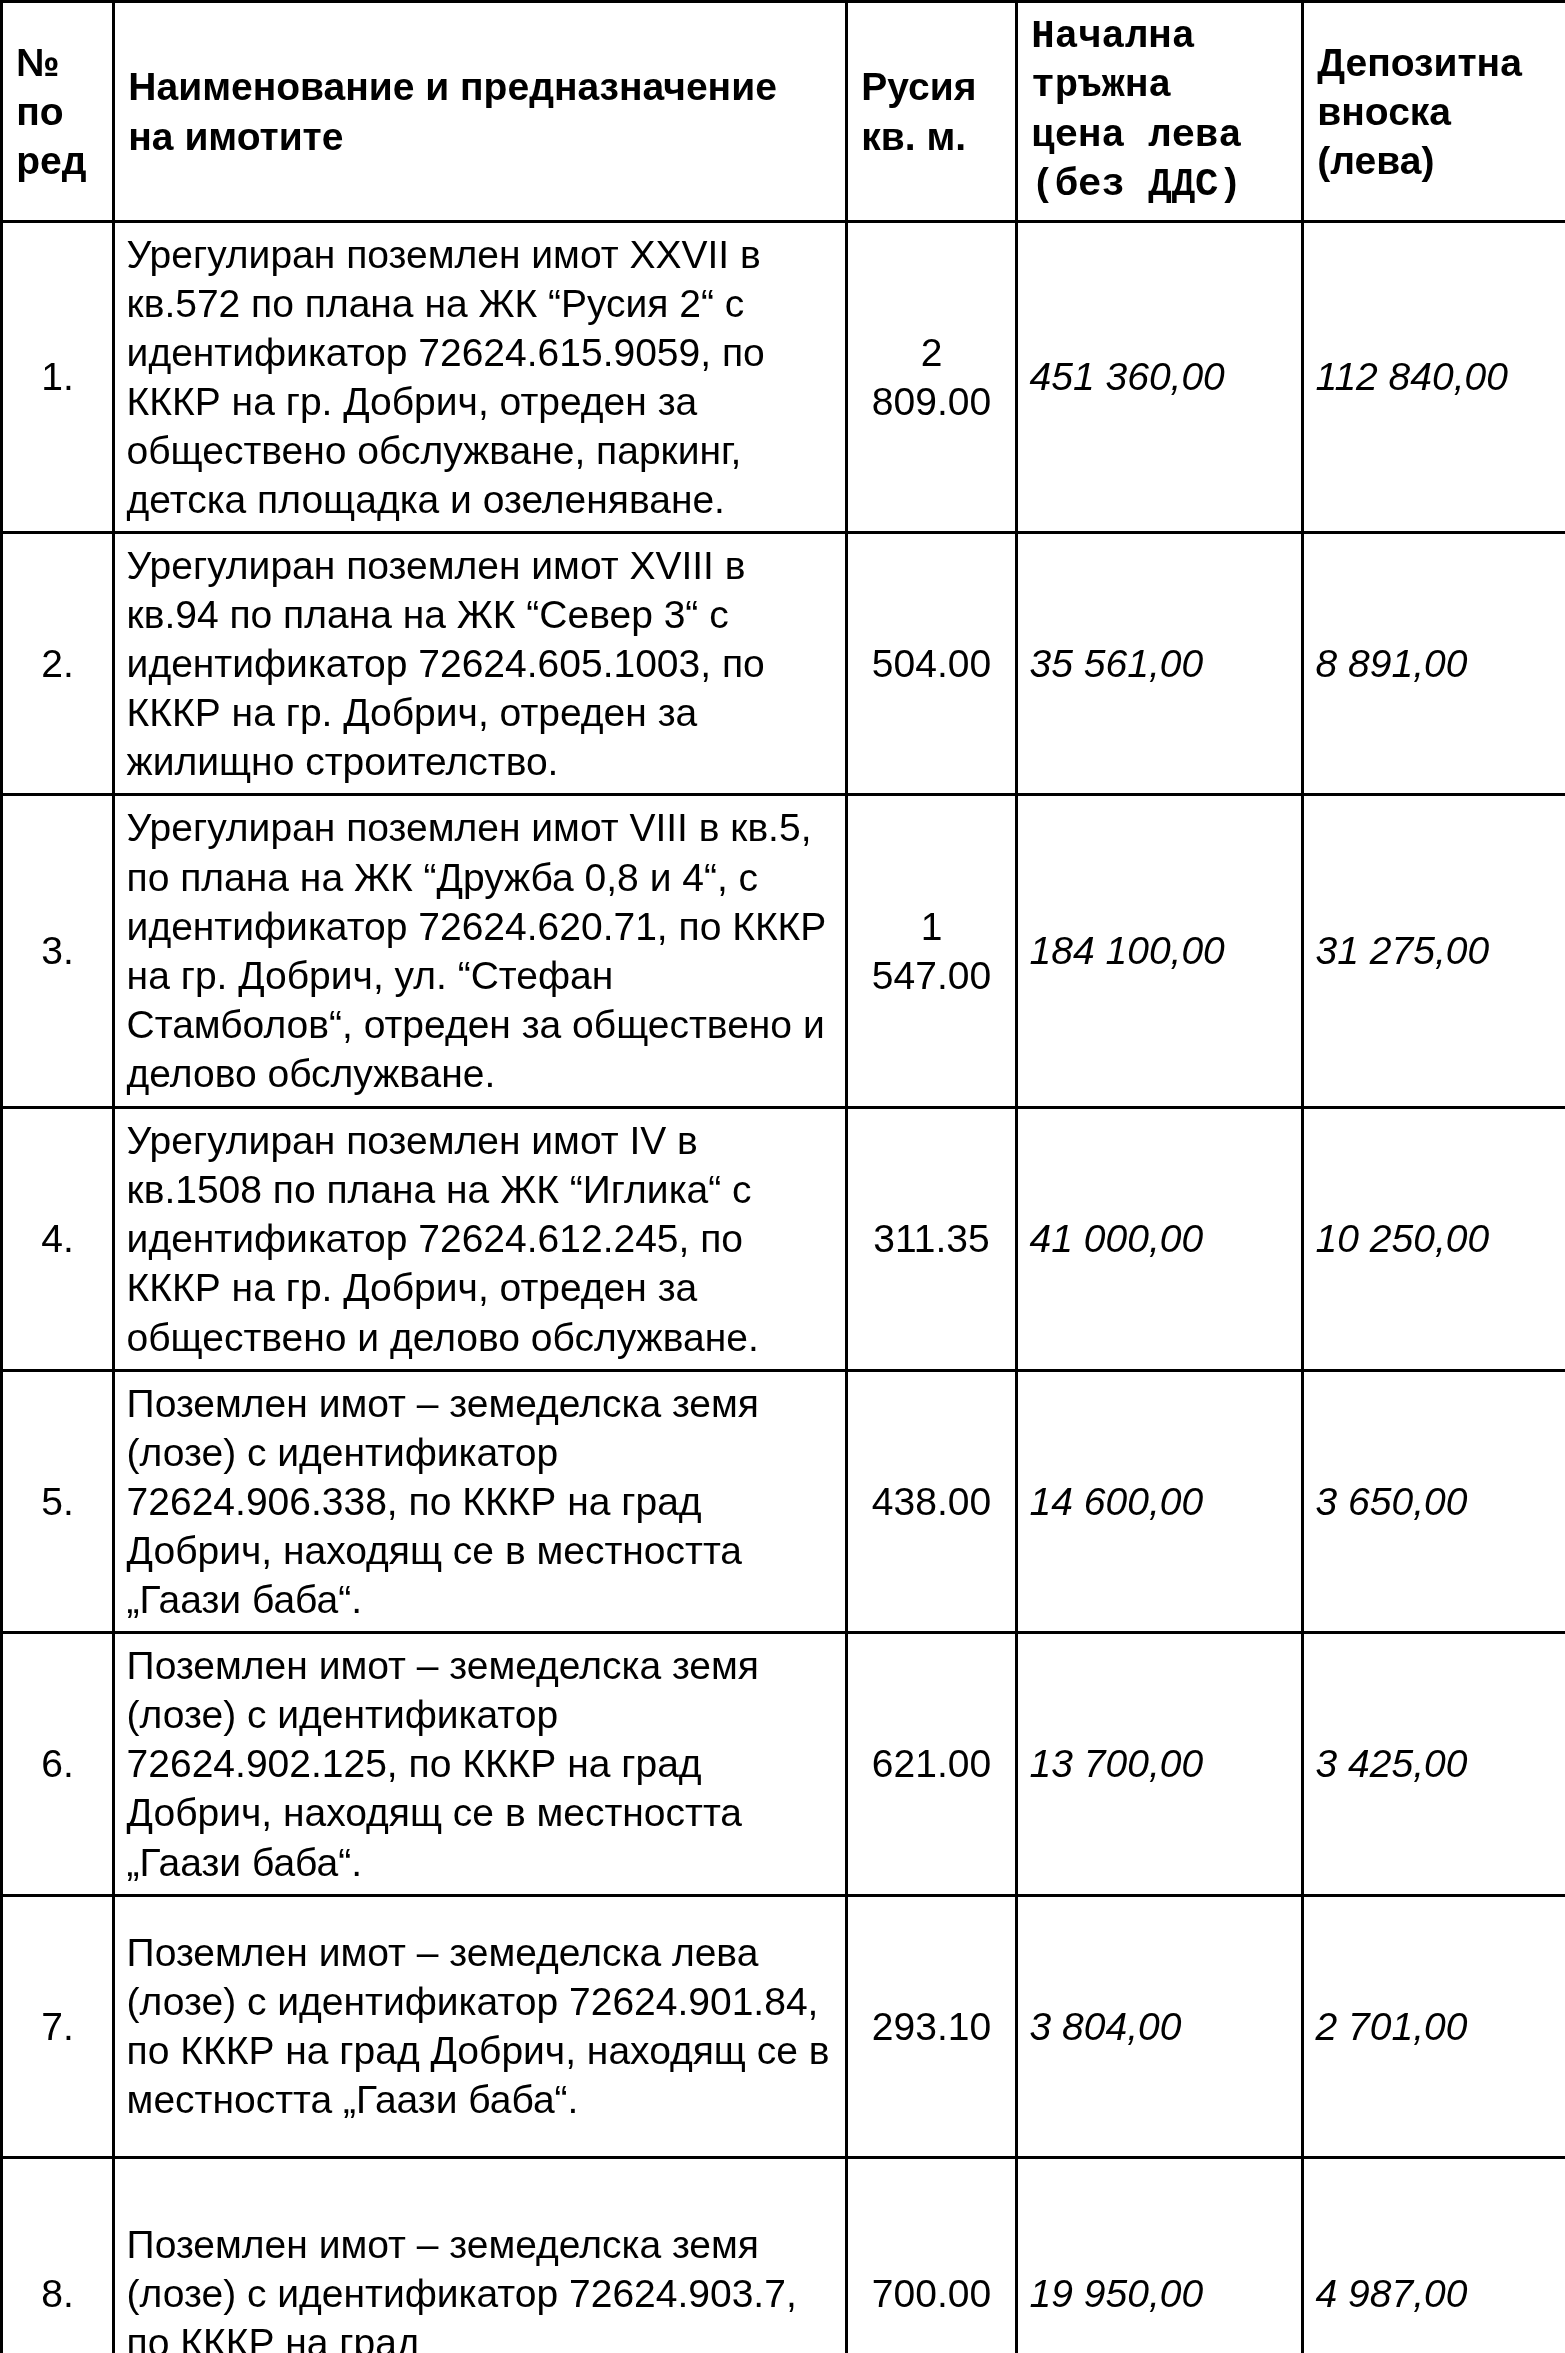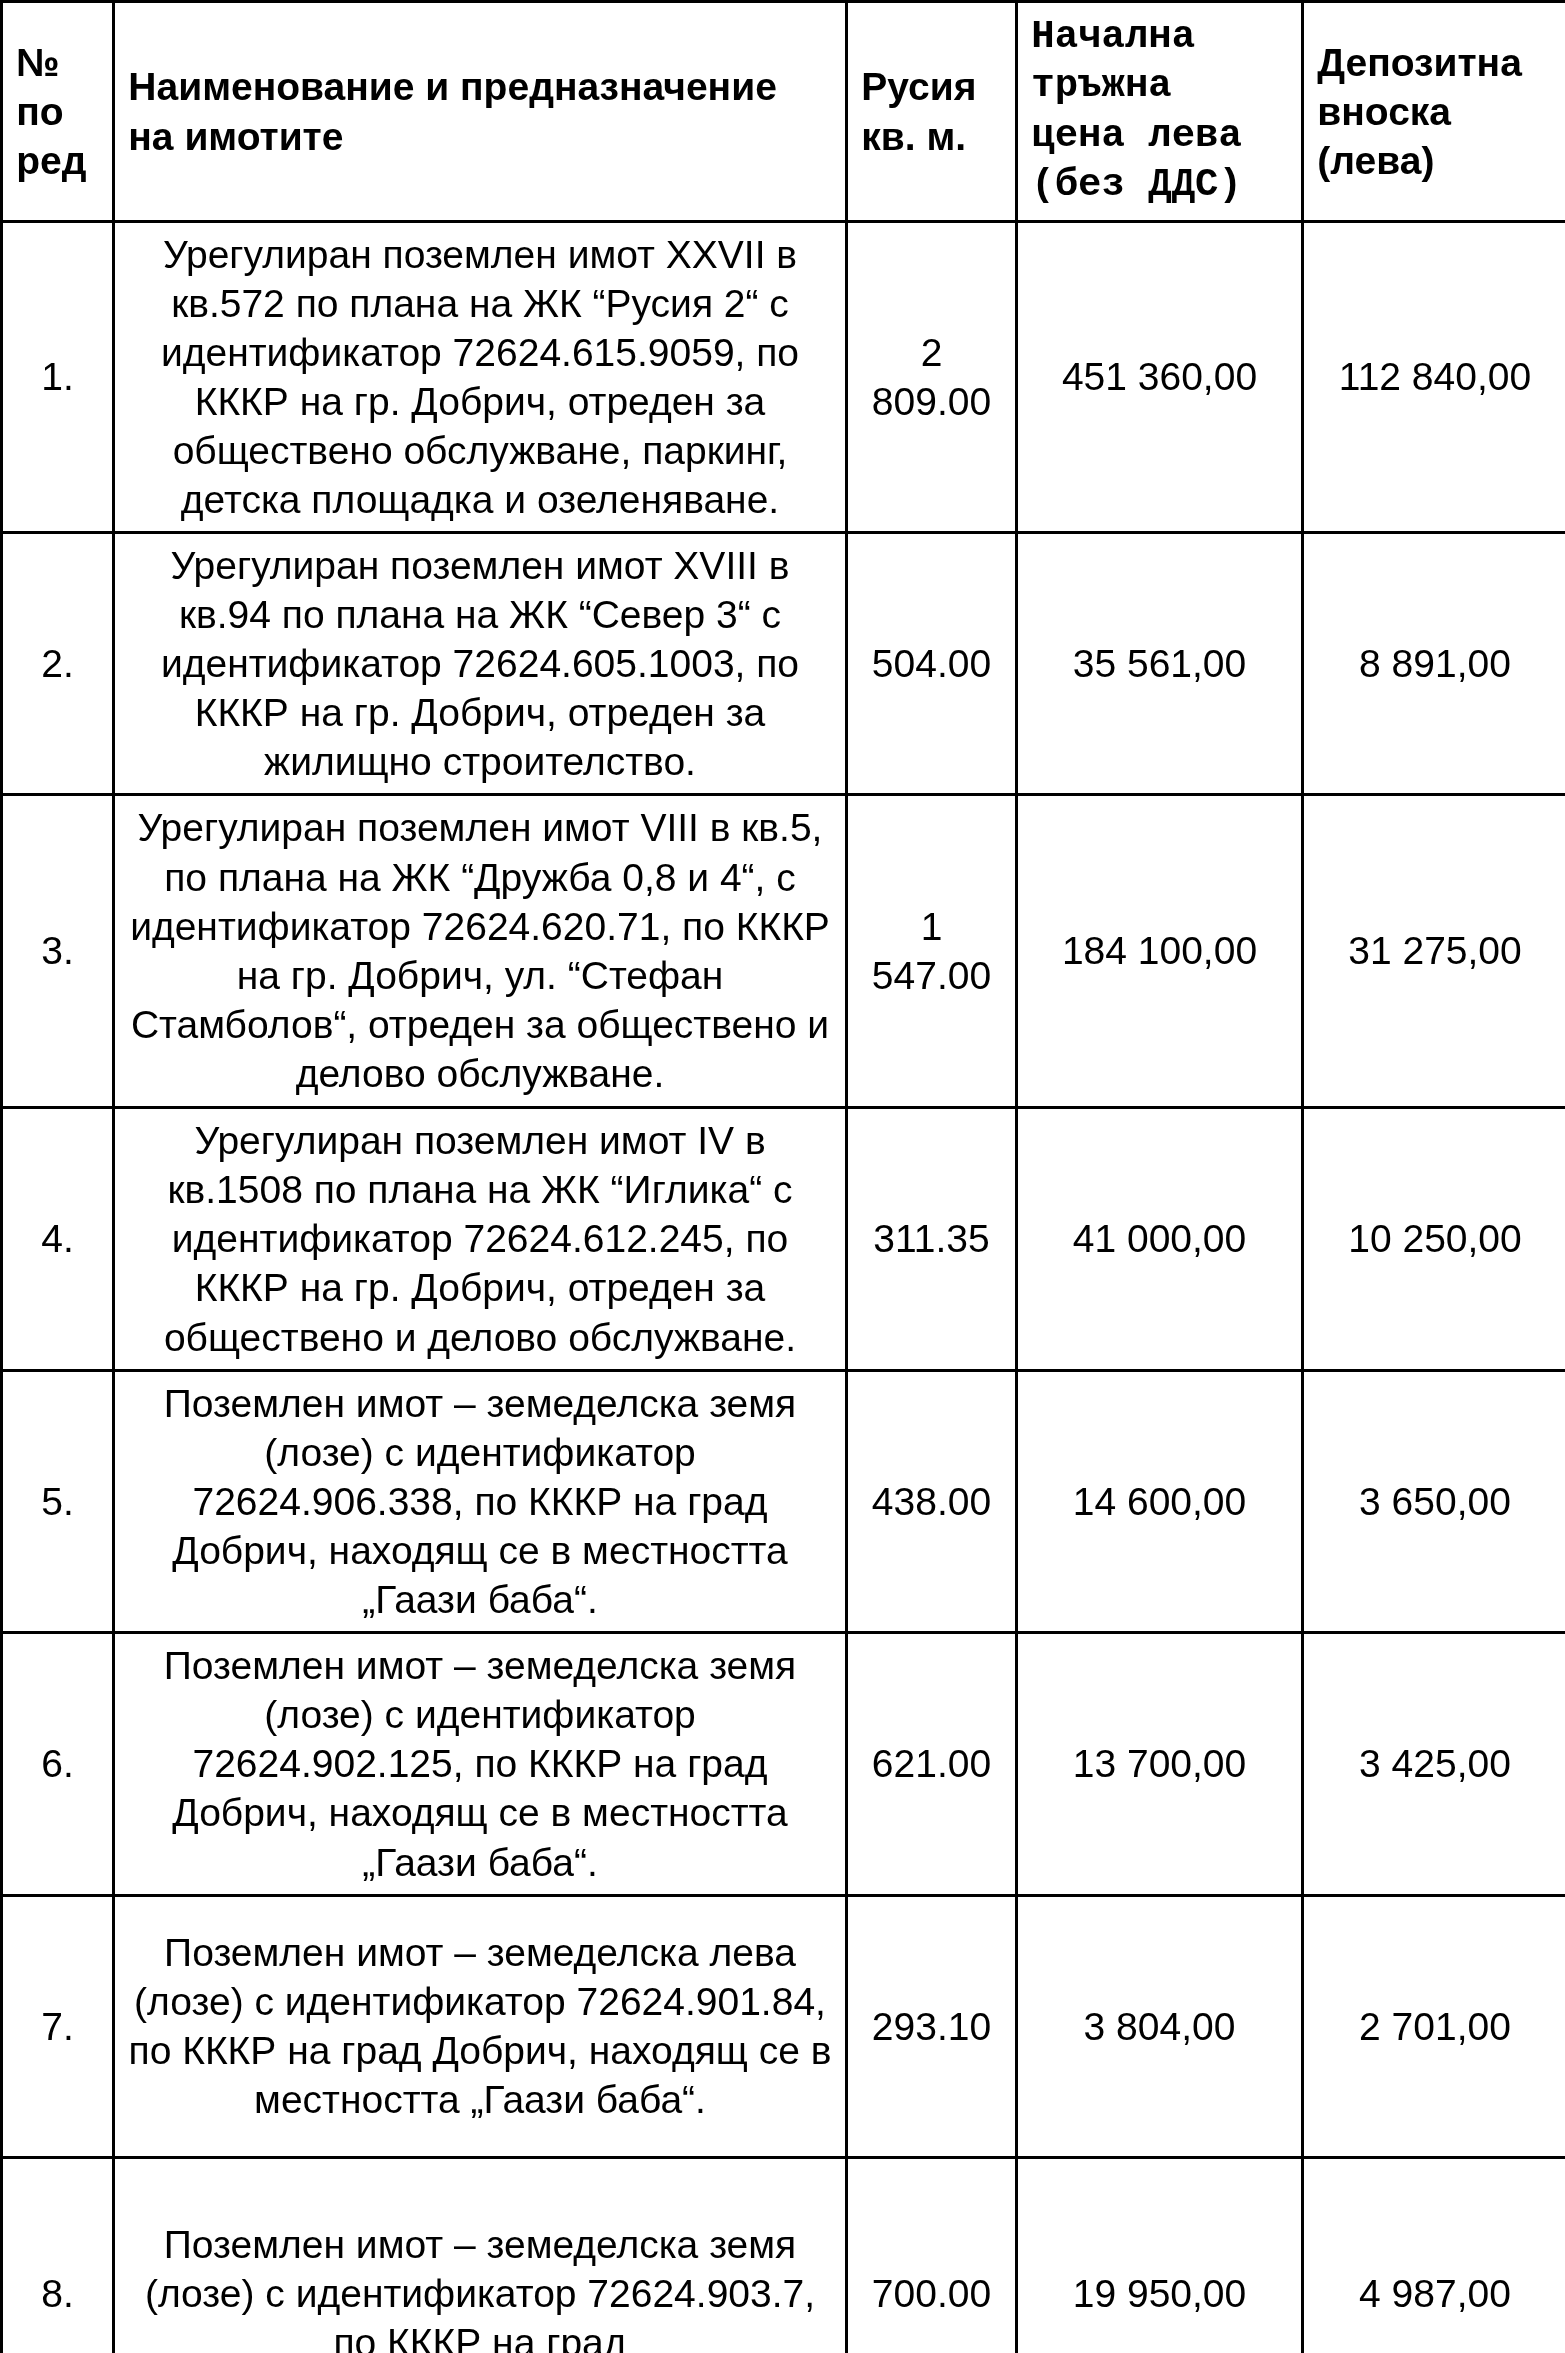--- a/index.html
+++ b/index.html
@@ -33,34 +33,35 @@
     padding-left: 13.3px;
     padding-right: 15px;
   }
   th.h-price { text-align: justify; font-family: Liberation Mono, monospace; }
   td.c-num {
     text-align: center;
     padding-left: 5px;
     padding-right: 5px;
   }
   td.c-desc {
-    text-align: center;
+    text-align: left;
     padding-left: 15px;
     padding-right: 8.3px;
   }
   td.c-area {
     text-align: center;
     white-space: pre-line;
     padding-left: 5px;
     padding-right: 5px;
   }
   td.c-price, td.c-deposit {
-    text-align: center;
+    text-align: left;
     padding-left: 5px;
     padding-right: 5px;
+    font-style: italic;
   }
   tr.hdr      { height: 220px; }
   tr.r1       { height: 311px; }
   tr.r2       { height: 261px; }
   tr.r3       { height: 313px; }
   tr.r4       { height: 263px; }
   tr.r5       { height: 262px; }
   tr.r6       { height: 263px; }
   tr.r7       { height: 262px; }
   tr.r8       { height: 273px; }

